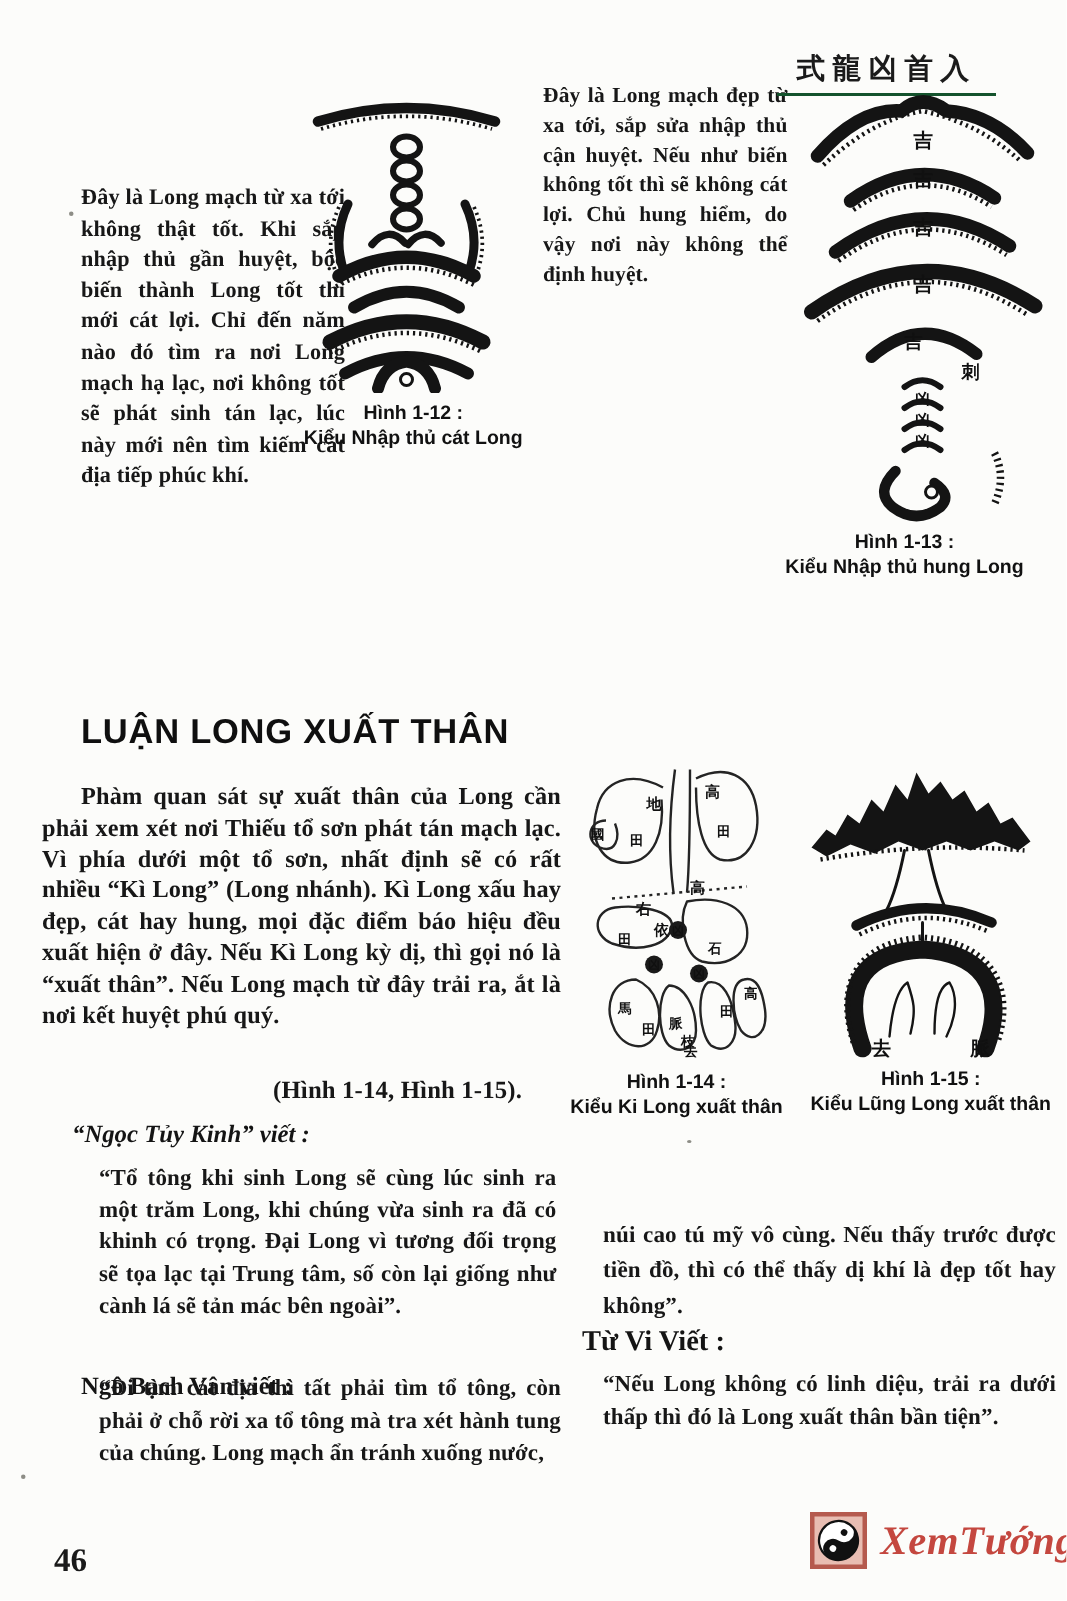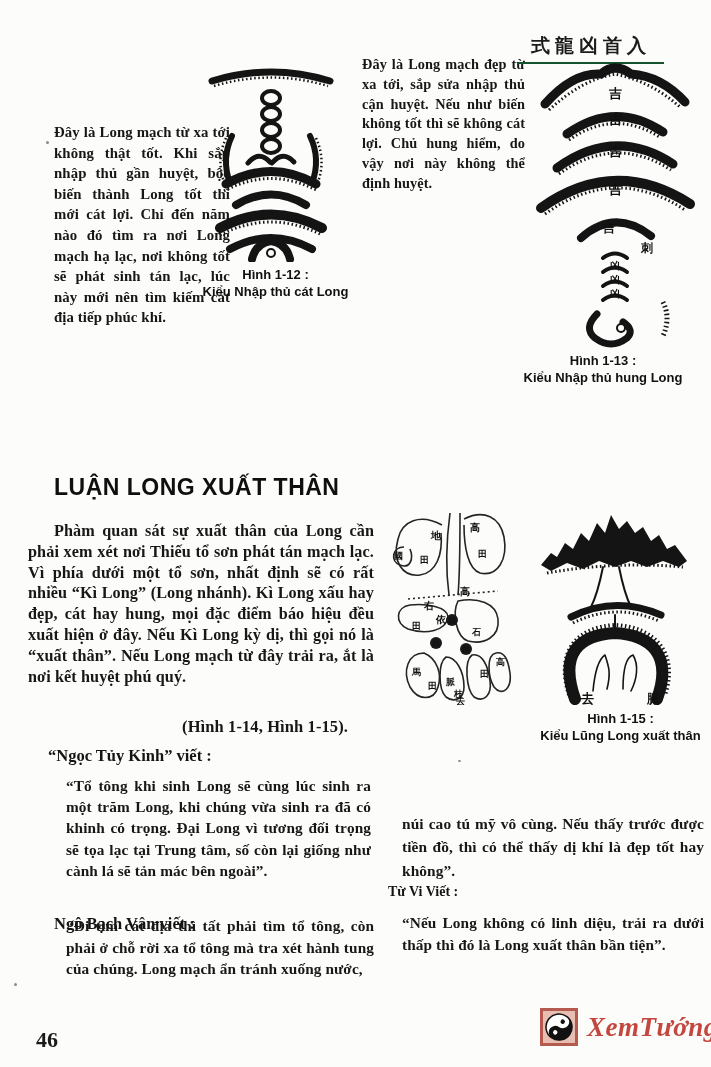--- a/index.html
+++ b/index.html
@@ -115,21 +115,21 @@
     <div>Hình 1-13 :</div>
     <div>Kiểu Nhập thủ hung Long</div>
   </div>
 
   <div class="heading" style="left:54px;top:474px;">LUẬN LONG XUẤT THÂN</div>
 
   <div class="para" style="left:28px;top:521px;width:346px;font-size:16.2px;line-height:20.8px;text-indent:26px;">Phàm quan sát sự xuất thân của Long cần phải xem xét nơi Thiếu tổ sơn phát tán mạch lạc. Vì phía dưới một tổ sơn, nhất định sẽ có rất nhiều “Kì Long” (Long nhánh). Kì Long xấu hay đẹp, cát hay hung, mọi đặc điểm báo hiệu đều xuất hiện ở đây. Nếu Kì Long kỳ dị, thì gọi nó là “xuất thân”. Nếu Long mạch từ đây trải ra, ắt là nơi kết huyệt phú quý.</div>
 
   <div class="para" style="left:48px;top:717px;width:300px;font-size:16.5px;text-align:right;">(Hình 1-14, Hình 1-15).</div>
 
-  <div class="src-head" style="left:48px;top:746px;">“Ngọc Tủy Kinh” viết :</div>
+  <div class="src-head" style="left:48px;top:746px;font-style:italic;">“Ngọc Tủy Kinh” viết :</div>
 
   <div class="para" style="left:66px;top:775px;width:305px;font-size:15.3px;line-height:21.2px;">“Tổ tông khi sinh Long sẽ cùng lúc sinh ra một trăm Long, khi chúng vừa sinh ra đã có khinh có trọng. Đại Long vì tương đối trọng sẽ tọa lạc tại Trung tâm, số còn lại giống như cành lá sẽ tản mác bên ngoài”.</div>
 
   <div class="src-head" style="left:54px;top:886px;margin-top:28px;">Ngô Bạch Vân viết :</div>
 
   <div class="para" style="left:66px;top:915px;width:308px;font-size:15.3px;line-height:21.5px;">“Đi tìm cát địa thì tất phải tìm tổ tông, còn phải ở chỗ rời xa tổ tông mà tra xét hành tung của chúng. Long mạch ẩn tránh xuống nước,</div>
 
   <div class="figure" style="left:379px;top:503px;width:152px;height:202px;">
     <svg viewBox="0 0 150 202">
       <path class="outline" d="M70,10 C66,40 66,70 69,92"></path>
@@ -181,29 +181,33 @@
       <path class="ink" stroke-width="2" d="M80,112 L80,126"></path>
       <path class="ink" stroke-width="12" d="M40,196 C24,150 44,132 80,130 C116,132 138,152 122,196"></path>
       <path class="hair" stroke-width="4" d="M34,192 C20,148 42,124 80,122 C120,124 144,150 130,192"></path>
       <path class="ink" stroke-width="1.6" d="M58,188 C60,166 64,156 70,152 C74,164 76,170 72,186"></path>
       <path class="ink" stroke-width="1.6" d="M88,186 C88,164 92,154 98,152 C104,162 102,176 96,188"></path>
       <text class="glyph" x="46" y="200" font-size="13">去</text>
       <text class="glyph" x="112" y="200" font-size="13">脈</text>
     </svg>
   </div>
 
+  <div class="fig-caption" style="left:366px;top:712px;width:170px;">
+    <div>Hình 1-14 :</div>
+    <div>Kiểu Ki Long xuất thân</div>
+  </div>
 
   <div class="fig-caption" style="left:528px;top:710px;width:185px;">
     <div>Hình 1-15 :</div>
     <div>Kiểu Lũng Long xuất thân</div>
   </div>
 
   <div class="para" style="left:402px;top:812px;width:302px;font-size:15.4px;line-height:23.4px;">núi cao tú mỹ vô cùng. Nếu thấy trước được tiền đồ, thì có thể thấy dị khí là đẹp tốt hay không”.</div>
 
-  <div class="src-head" style="left:388px;top:884px;font-size:14px;">Từ Vi Viết :</div>
+  <div class="src-head" style="left:388px;top:884px;font-size:19px;">Từ Vi Viết :</div>
 
   <div class="para" style="left:402px;top:912px;width:302px;font-size:15.3px;line-height:22px;">“Nếu Long không có linh diệu, trải ra dưới thấp thì đó là Long xuất thân bần tiện”.</div>
 
   <div class="pagenum" style="left:36px;top:1027px;">46</div>
 
   <div class="watermark" style="left:540px;top:1008px;">
     <div class="wm-box">
       <svg width="30" height="30" viewBox="0 0 30 30">
         <g transform="rotate(35 15 15)">
           <circle cx="15" cy="15" r="13" fill="#ffffff" stroke="#111111" stroke-width="1.5"></circle>

